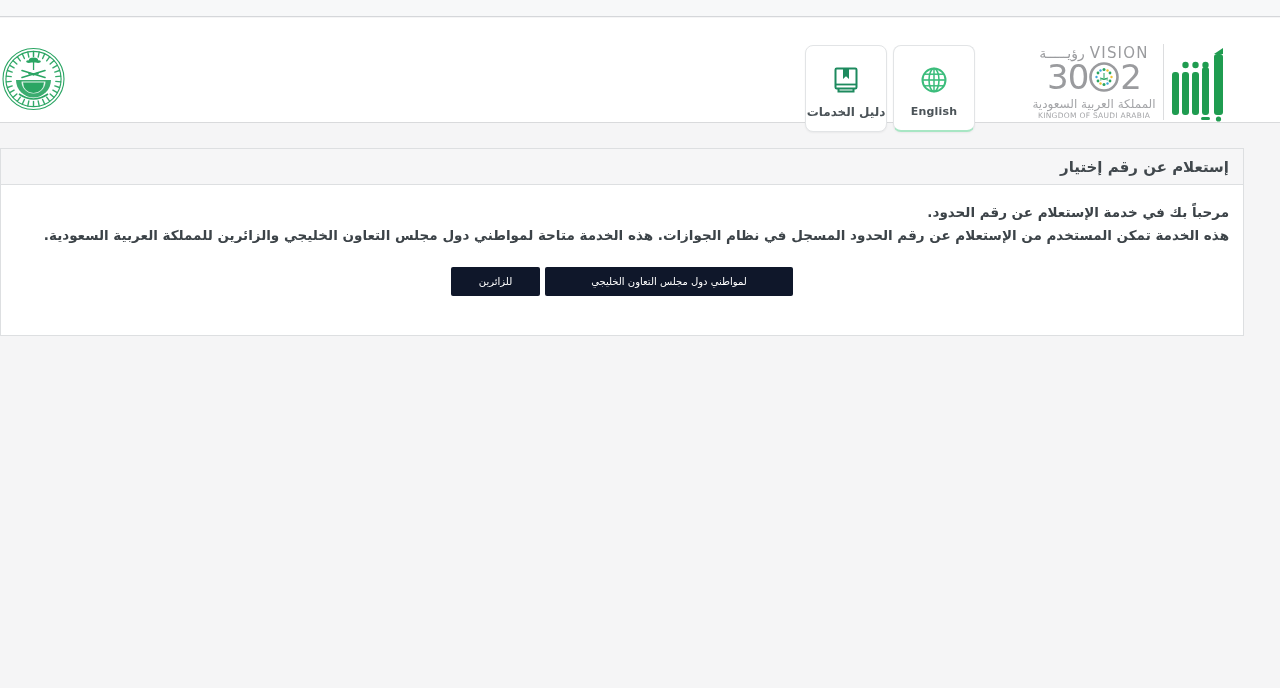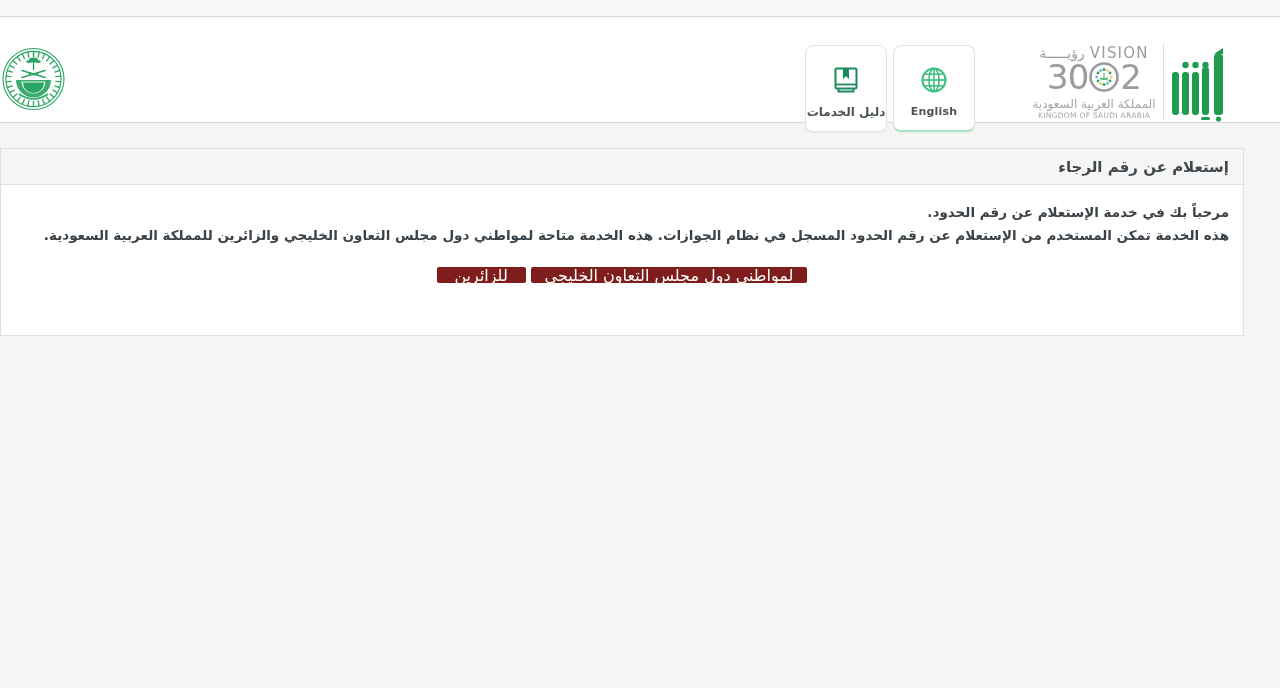--- a/index.html
+++ b/index.html
@@ -172,27 +172,27 @@
 
   .btn-row {
     margin-top: 21px;
     display: flex;
     flex-direction: row;
     justify-content: center;
     gap: 5px;
     direction: rtl;
   }
   .action-btn {
-    background: #7f1d1d;
+    background: #0f172a;
     color: #ffffff;
     border: none;
     border-radius: 2px;
-    height: 16px;
+    height: 29px;
     padding: 0 14px;
-    font-size: 16px;
+    font-size: 10px;
     font-family: "DejaVu Sans", "Liberation Sans", sans-serif;
     cursor: pointer;
     direction: rtl;
     white-space: nowrap;
     display: flex;
     align-items: center;
     justify-content: center;
   }
   .action-btn.gcc { min-width: 248px; }
   .action-btn.visitors { min-width: 89px; }
@@ -358,21 +358,21 @@
           <path d="M44 12 L53 6 L53 12 Z"></path>
           <rect x="31" y="75" width="9" height="3" rx="1.5"></rect>
           <circle cx="48.5" cy="77" r="2.6"></circle>
         </g>
       </svg>
     </div>
   </div>
 
   <div class="card">
     <div class="card-header">
-      <div class="card-title">إستعلام عن رقم الرجاء</div>
+      <div class="card-title">إستعلام عن رقم إختيار</div>
     </div>
 
     <div class="card-body">
       <p class="intro-line">مرحباً بك في خدمة الإستعلام عن رقم الحدود.</p>
       <p class="intro-line">هذه الخدمة تمكن المستخدم من الإستعلام عن رقم الحدود المسجل في نظام الجوازات. هذه الخدمة متاحة لمواطني دول مجلس التعاون الخليجي والزائرين للمملكة العربية السعودية.</p>
 
       <div class="btn-row">
         <button class="action-btn gcc">لمواطني دول مجلس التعاون الخليجي</button>
         <button class="action-btn visitors">للزائرين</button>
       </div>

